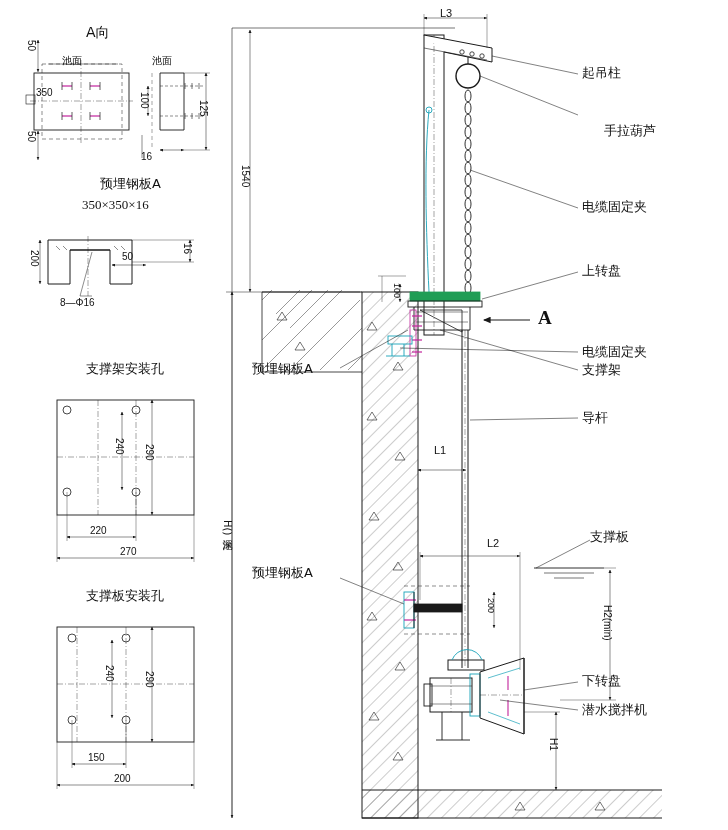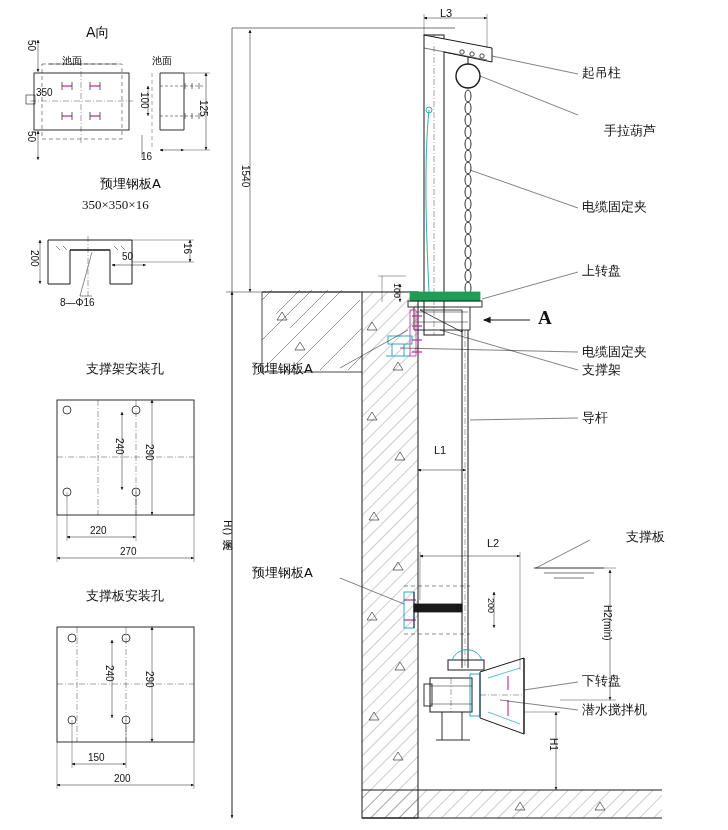--- a/index.html
+++ b/index.html
@@ -411,19 +411,19 @@
 
 <div class="lbl big" style="left:538px;top:308px;">A</div>
 
 <div class="lbl cn" style="left:582px;top:66px;font-size:13px;">起吊柱</div>
 <div class="lbl cn" style="left:582px;top:124px;font-size:13px;margin-left:22px;">手拉葫芦</div>
 <div class="lbl cn" style="left:582px;top:200px;font-size:13px;">电缆固定夹</div>
 <div class="lbl cn" style="left:582px;top:264px;font-size:13px;">上转盘</div>
 <div class="lbl cn" style="left:582px;top:345px;font-size:13px;">电缆固定夹</div>
 <div class="lbl cn" style="left:582px;top:363px;font-size:13px;">支撑架</div>
 <div class="lbl cn" style="left:582px;top:411px;font-size:13px;">导杆</div>
-<div class="lbl cn" style="left:590px;top:530px;font-size:13px;margin-left:36px;">支撑板</div>
+<div class="lbl cn" style="left:590px;top:530px;font-size:13px;">支撑板</div>
 <div class="lbl cn" style="left:582px;top:674px;font-size:13px;">下转盘</div>
 <div class="lbl cn" style="left:582px;top:703px;font-size:13px;">潜水搅拌机</div>
 <div class="lbl cn" style="left:252px;top:362px;font-size:13px;">预埋钢板A</div>
 <div class="lbl cn" style="left:252px;top:566px;font-size:13px;">预埋钢板A</div>
 
 </div>
 
 </body></html>

